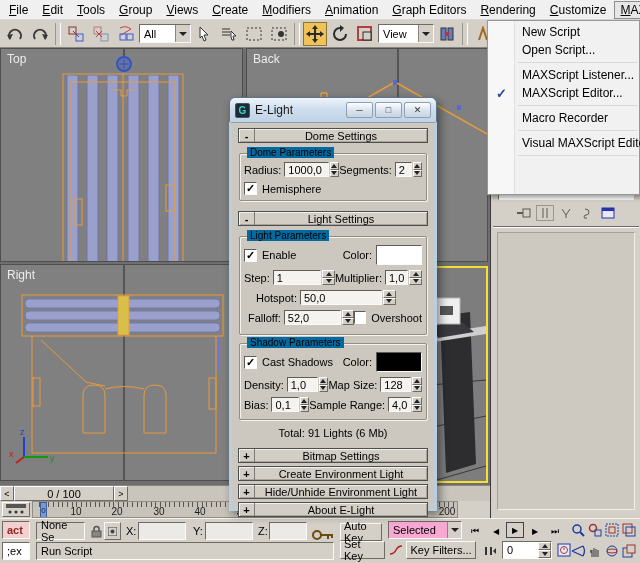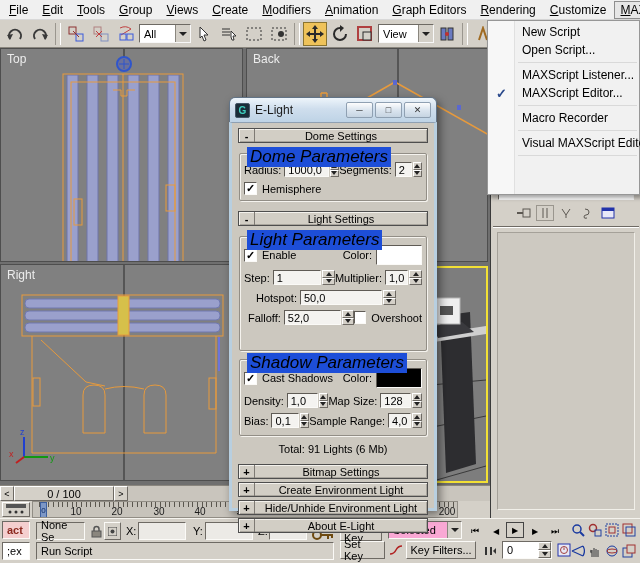--- a/index.html
+++ b/index.html
@@ -86,21 +86,21 @@
            padding:5px 5px 0 5px; }
 
   .rollbar { height:15px; background:#d2cec5; border:1px solid #4e4e4e; display:flex; align-items:center;
              margin:0 1px 0 1px; box-shadow:inset 1px 1px 0 #f3f1ec, inset -1px -1px 0 #a9a59d; }
   .rollbar .pm { width:16px; align-self:stretch; border-right:1px solid #7e7a74; display:flex;
                  align-items:center; justify-content:center; font-size:11px; font-weight:bold; }
   .rollbar .rtitle { flex:1; text-align:center; font-size:11px; }
 
   .group { position:relative; border:1px solid #928e86; box-shadow:inset 1px 1px 0 #f5f3ee, 1px 1px 0 #f5f3ee;
            border-radius:2px; margin:10px 2px 0 2px; padding:8px 4px 5px 4px; }
-  .glabel { position:absolute; top:-7px; left:7px; background:#1d4ed8; padding:0 3px; font-size:17px;font-style:italic; }
+  .glabel { position:absolute; top:-7px; left:7px; background:#0369a1; padding:0 3px; font-size:10px; }
 
   .row { display:flex; align-items:center; margin-bottom:5px; }
   .lab { font-size:11px; white-space:nowrap; }
   .field { height:15px; background:#f4f3f0; border:1px solid; border-color:#5f5b55 #fbfaf7 #fbfaf7 #5f5b55;
            font-size:11px; display:flex; align-items:center; padding:0 3px; margin-left:3px; }
   .spin { width:13px; height:15px; display:flex; flex-direction:column; margin-left:1px; }
   .spin i { flex:1; background:#d4d0c8; border:1px solid; border-color:#fff #6e6a64 #6e6a64 #fff;
             display:flex; align-items:center; justify-content:center; }
   .spin i::after { content:""; border:3px solid transparent; }
   .spin .up::after { border-bottom:4px solid #222; margin-top:-3px; }
@@ -484,21 +484,21 @@
             </span>
         </div>
         <div class="row" style="padding-left:12px">
           <span class="lab">Hotspot:</span>
           <span class="field" style="width:82px">50,0</span>
           <span class="spin">
               <i class="up"></i>
               <i class="dn"></i>
             </span>
         </div>
-        <div class="row" style="margin-bottom:20px;padding-left:4px">
+        <div class="row" style="margin-bottom:4px;padding-left:4px">
           <span class="lab">Falloff:</span>
           <span class="field" style="width:60px">52,0</span>
           <span class="spin">
               <i class="up"></i>
               <i class="dn"></i>
             </span>
           <span class="cb" style="margin-left:auto"></span>
           <span class="lab">Overshoot</span>
         </div>
       </div>

